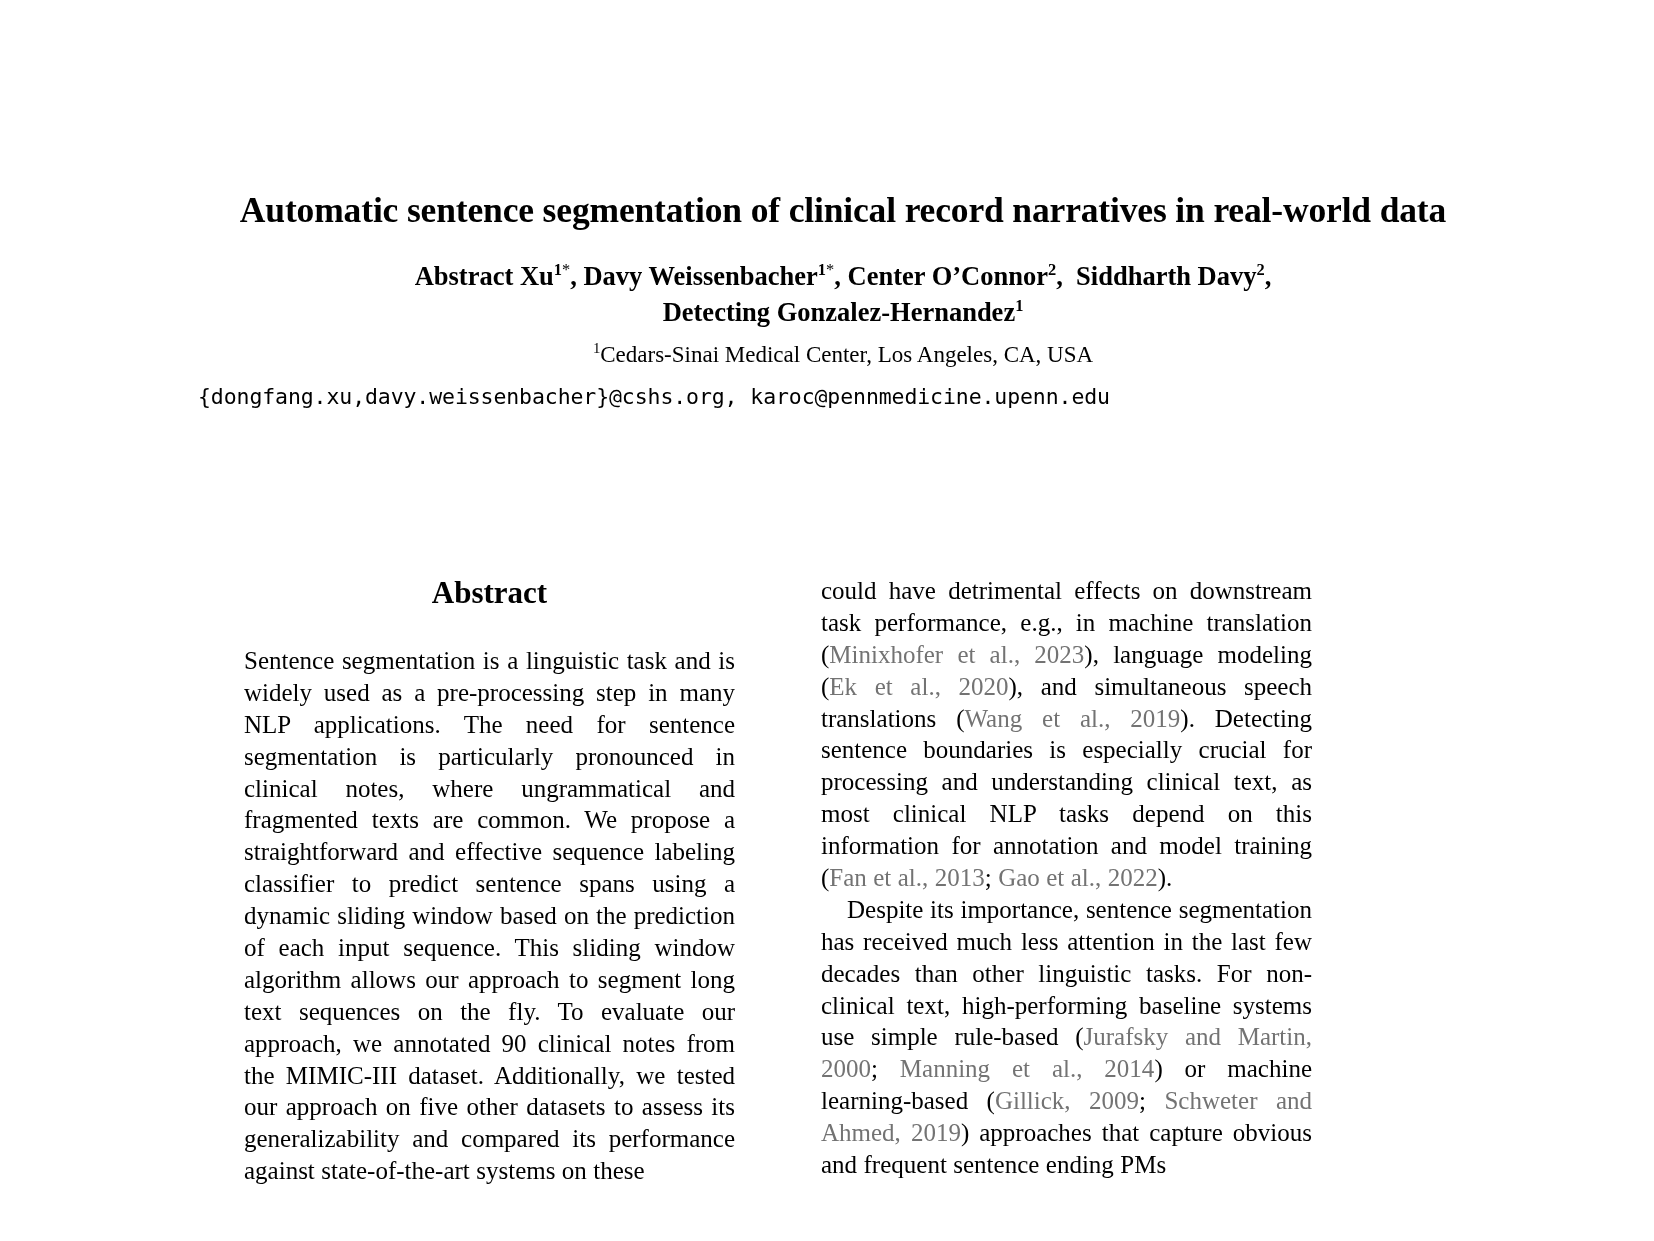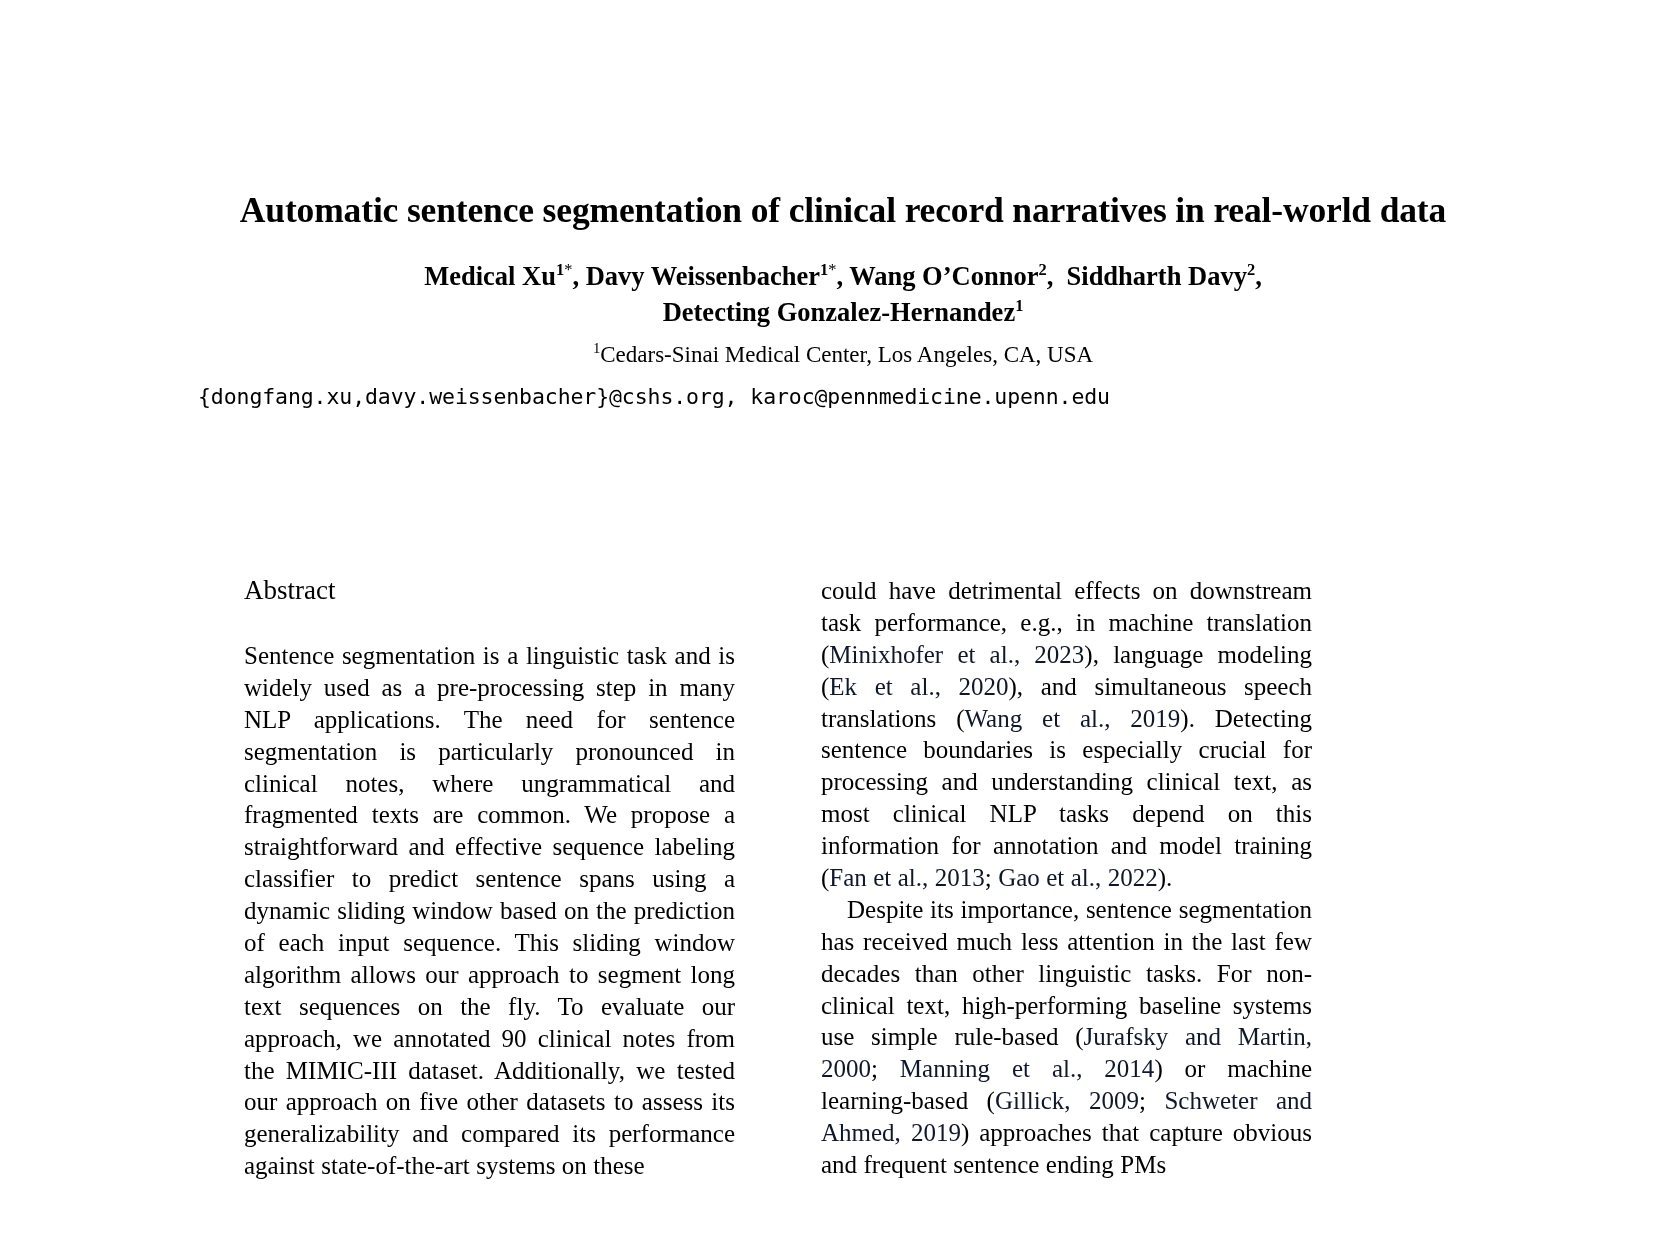--- a/index.html
+++ b/index.html
@@ -91,56 +91,57 @@
     position: absolute;
     top: 0;
     width: 491px;
     overflow: hidden;
     height: 666px;
   }
   .col-left  { left: 228px; }
   .col-right { left: 805px; }
 
   .abstract-heading {
-    font-size: 27px;
-    font-weight: normal;
+    text-align: center;
+    font-size: 31px;
+    font-weight: bold;
     margin: 0 0 34px 0;
   }
 
   p.body-text {
     margin: 0;
     font-size: 25px;
     line-height: 1.276;
     text-align: justify;
     text-justify: inter-word;
     hyphens: none;
   }
   p.body-text.indent {
     text-indent: 26px;
   }
   .cite {
-    color: #0f172a;
+    color: #737373;
   }
   
   .col-left p.body-text { word-spacing: 0.2px; }
   .col-right p.body-text { word-spacing: 0.2px; }
 </style>
 </head>
 <body>
 
 <div class="page">
 
   <div class="title-block">
 
     <h1 class="paper-title">Automatic sentence segmentation of clinical record narratives in real-world data</h1>
 
     <div class="authors">
-      <span>Medical Xu</span><sup><span>1</span><span class="star">*</span></sup>,
+      <span>Abstract Xu</span><sup><span>1</span><span class="star">*</span></sup>,
       <span>Davy Weissenbacher</span><sup><span>1</span><span class="star">*</span></sup>,
-      <span>Wang O’Connor</span><sup>2</sup>,&nbsp;
+      <span>Center O’Connor</span><sup>2</sup>,&nbsp;
       <span>Siddharth Davy</span><sup>2</sup>,<br>
       <span>Detecting Gonzalez-Hernandez</span><sup>1</sup>
     </div>
 
     <div class="affil">
       <sup>1</sup><span>Cedars-Sinai Medical Center, Los Angeles, CA, USA</span>
     </div>
 
     <div class="emails">
       <div>{dongfang.xu,davy.weissenbacher}@cshs.org, karoc@pennmedicine.upenn.edu</div>

